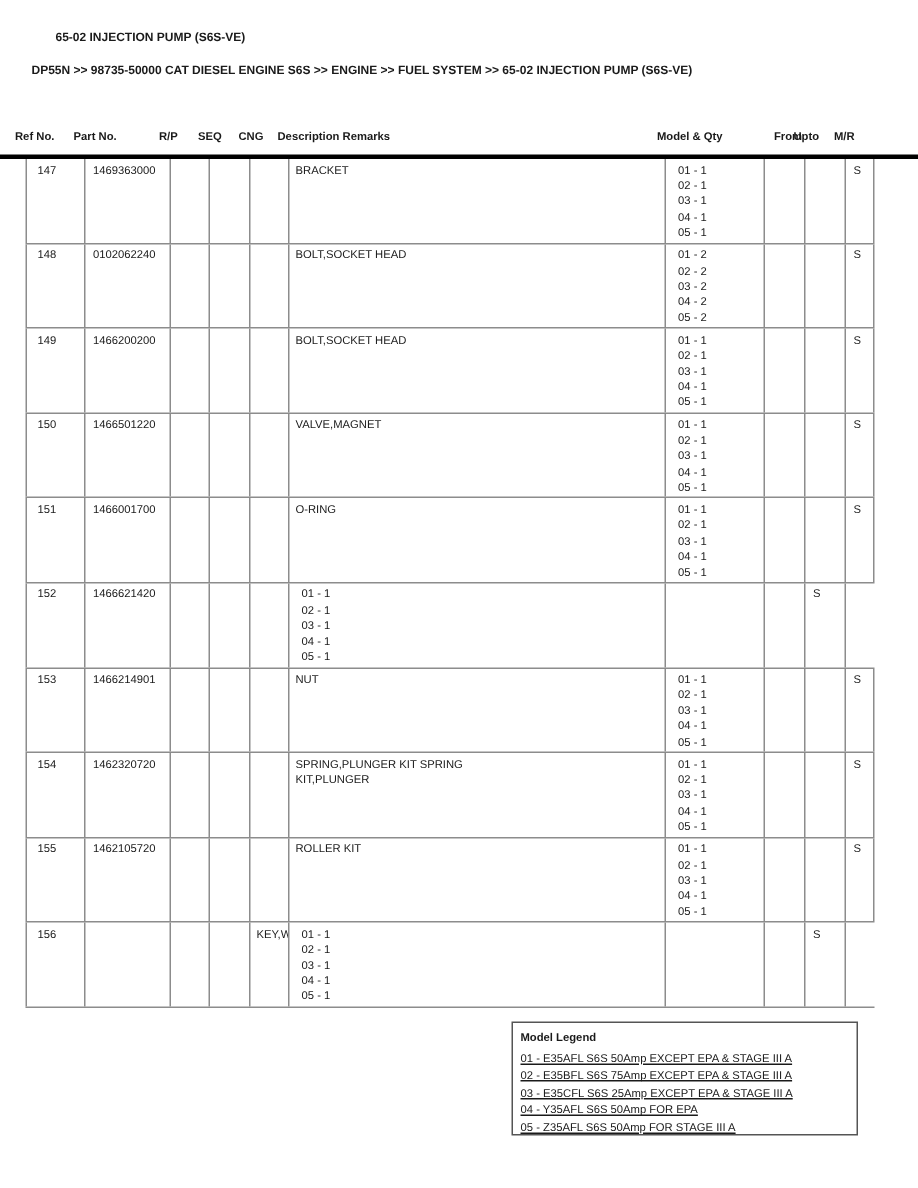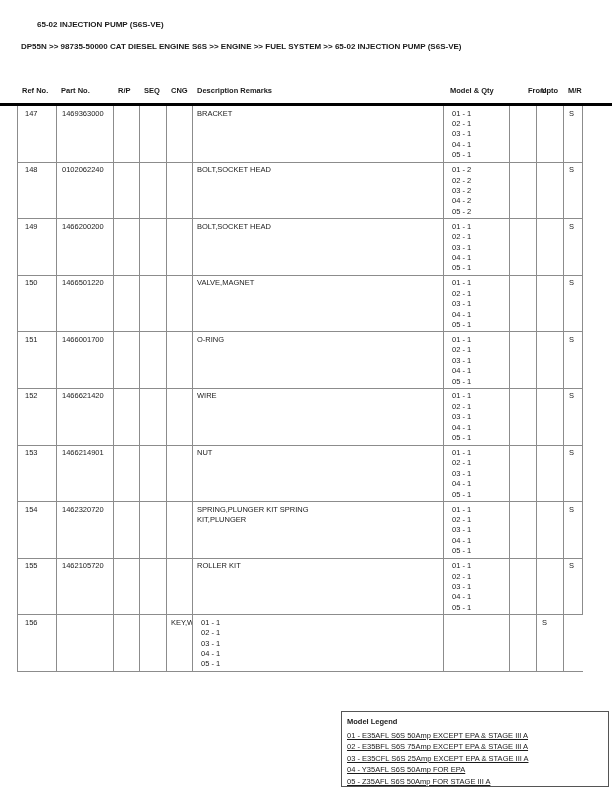--- a/index.html
+++ b/index.html
@@ -18,21 +18,21 @@
   }
   .page-title{
     position:absolute;left:21px;top:20px;
     font-size:8px;font-weight:bold;line-height:9px;white-space:nowrap;padding-left:16px;
   }
   .breadcrumb{
     position:absolute;left:21px;top:42px;
     font-size:8px;font-weight:bold;line-height:9px;white-space:nowrap;
   }
   .table-header{
-    position:absolute;left:17px;top:85px;width:566px;
+    position:absolute;left:5px;top:85px;width:566px;
     display:grid;
     grid-template-columns:40px 57px 26px 27px 26px 251px 66px 27px 27px 19px;
     font-size:7.5px;font-weight:bold;line-height:11px;
   }
   .table-header span{padding-left:4px;white-space:nowrap;}
   .table-header span:nth-child(1){padding-left:5px;}
   .table-header span:nth-child(7){padding-left:6px;}
   .table-header span:nth-child(8){padding-left:1px;margin-left:17px;}
   .thick-rule{
     position:absolute;left:0;top:103px;width:612px;height:3px;
@@ -54,25 +54,24 @@
     white-space:pre-line;
     overflow:hidden;
   }
   .trow .c:first-child{border-left:1px solid var(--table-border);}
   .c.ref{padding-left:7px;}
   .c.part{padding-left:5px;}
   .c.desc{padding-left:4px;}
   .c.qty{padding-left:8px;}
   .c.mr{padding-left:5px;}
   .legend{
-    position:absolute;left:341px;top:681px;width:268px;height:76px;
+    position:absolute;left:341px;top:681px;width:231px;height:76px;
     border:1.5px solid var(--legend-border);
     padding:4px 4px 0 5px;
     background:var(--bg);
-    margin-top:30px;
   }
   .legend-title{font-size:7.5px;font-weight:bold;line-height:11px;}
   .legend-items{margin-top:3px;}
   .legend-item{font-size:7.5px;line-height:11.4px;white-space:nowrap;text-decoration:underline;}
 </style>
 </head>
 <body>
 
 <div class="page-title">65-02 INJECTION PUMP (S6S-VE)</div>
 <div class="breadcrumb">DP55N &gt;&gt; 98735-50000 CAT DIESEL ENGINE S6S &gt;&gt; ENGINE &gt;&gt; FUEL SYSTEM &gt;&gt; 65-02 INJECTION PUMP (S6S-VE)</div>
@@ -172,21 +171,20 @@
     <div class="c from"></div>
     <div class="c upto"></div>
     <div class="c mr">S</div>
   </div>
     <div class="trow">
     <div class="c ref">152</div>
     <div class="c part">1466621420</div>
     <div class="c rp"></div>
     <div class="c seq"></div>
     <div class="c cng"></div>
-    <div class="c desc">WIRE</div>
     <div class="c qty">01 - 1
 02 - 1
 03 - 1
 04 - 1
 05 - 1</div>
     <div class="c from"></div>
     <div class="c upto"></div>
     <div class="c mr">S</div>
   </div>
     <div class="trow">

